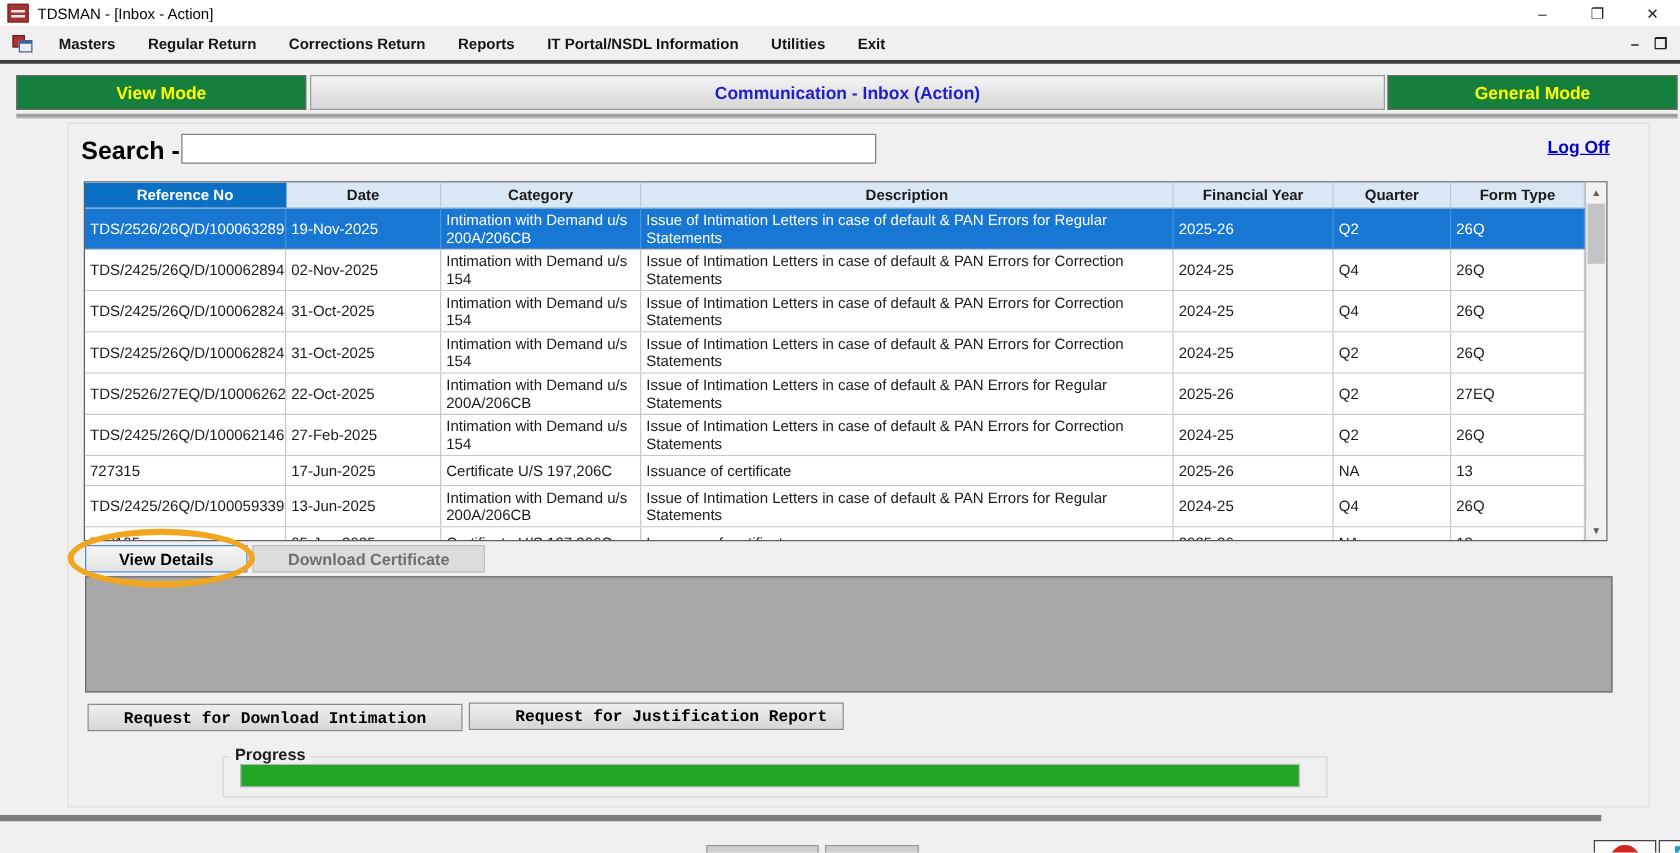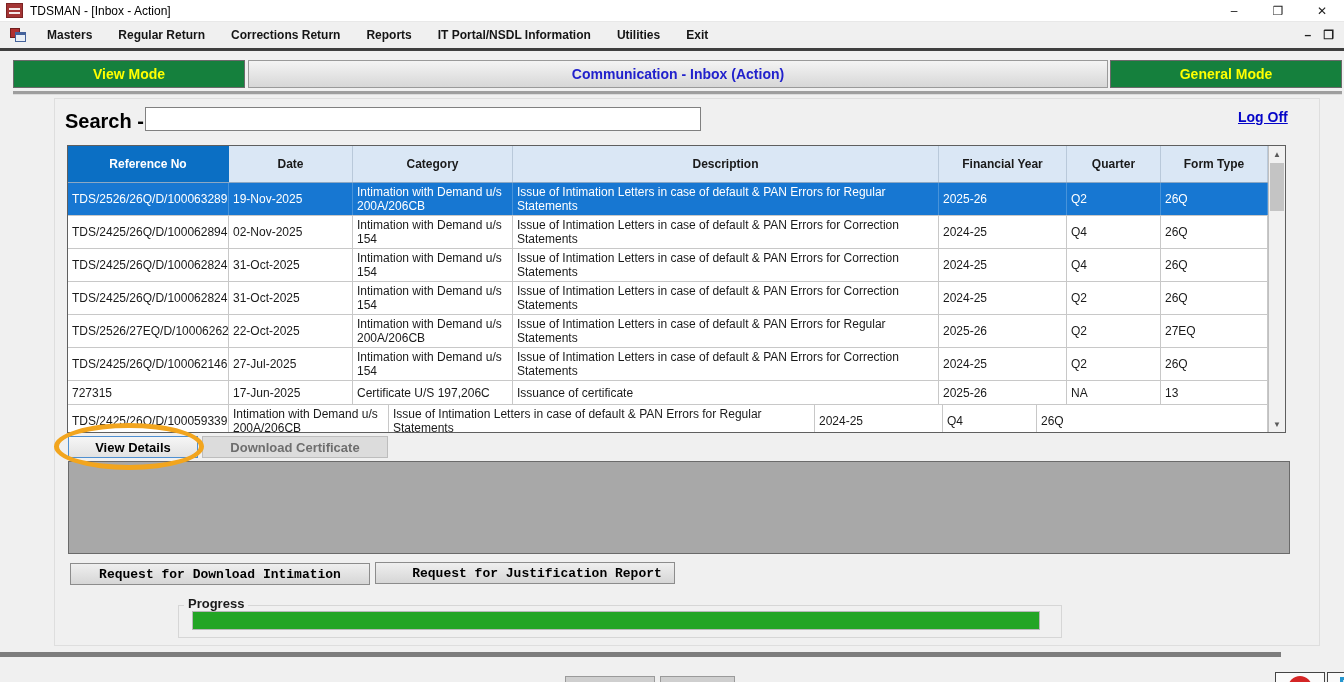--- a/index.html
+++ b/index.html
@@ -41,21 +41,21 @@
   .panel-outline { left:54px; top:98px; width:1266px; height:548px; border:1px solid #dedede; }
 
   
   .search-label { left:65px; top:110px; font-size:20px; font-weight:bold; color:#000; }
   .search-input { left:145px; top:107px; width:556px; height:24px; background:#fff; border:1px solid #808080; font-size:13px; padding:0 5px; font-family:"Liberation Sans", sans-serif; }
   .logoff { left:1238px; top:109px; width:60px; font-size:14px; font-weight:bold; color:#0404c8; text-decoration:underline; cursor:pointer; }
 
   
   .grid { left:67px; top:145px; width:1219px; height:288px; background:#fff; border:1px solid #5f5f5f; overflow:hidden; }
   .grid-inner { position:absolute; left:0; top:0; right:17px; bottom:0; overflow:hidden; }
-  .thead { display:flex; height:37px; background:#dae7f5; border-bottom:1px solid #8ca8c4; }
+  .thead { display:flex; height:21px; background:#dae7f5; border-bottom:1px solid #8ca8c4; }
   .hcell { font-size:12px; font-weight:bold; display:flex; align-items:center; justify-content:center; border-right:1px solid #b9c9da; overflow:hidden; white-space:nowrap; }
   .hcell.sorted { background:#0b6fc4; color:#fff; border-right-color:#0b6fc4; }
   .trow { display:flex; border-bottom:1px solid #c8c8c8; min-height:24px; background:#fff; }
   .trow.selected { background:#1777d2; color:#fff; }
   .trow.selected .tcell { border-right-color:#4793da; }
   .tcell { font-size:12px; line-height:14px; padding:2px 4px; display:flex; align-items:center; border-right:1px solid #c8c8c8; overflow:hidden; }
   .c0 { width:161px; white-space:nowrap; }
   .c1 { width:124px; }
   .c2 { width:160px; }
   .c3 { width:426px; }
@@ -196,38 +196,39 @@
           <div class="tcell c0">TDS/2526/27EQ/D/1000626243</div>
           <div class="tcell c1">22-Oct-2025</div>
           <div class="tcell c2">Intimation with Demand u/s 200A/206CB</div>
           <div class="tcell c3">Issue of Intimation Letters in case of default &amp; PAN Errors for Regular Statements</div>
           <div class="tcell c4">2025-26</div>
           <div class="tcell c5">Q2</div>
           <div class="tcell c6">27EQ</div>
         </div>
         <div class="trow">
           <div class="tcell c0">TDS/2425/26Q/D/10006214622</div>
-          <div class="tcell c1">27-Jul-2025</div>
+          <div class="tcell c1">27-Feb-2025</div>
           <div class="tcell c2">Intimation with Demand u/s 154</div>
           <div class="tcell c3">Issue of Intimation Letters in case of default &amp; PAN Errors for Correction Statements</div>
           <div class="tcell c4">2024-25</div>
           <div class="tcell c5">Q2</div>
           <div class="tcell c6">26Q</div>
         </div>
         <div class="trow">
           <div class="tcell c0">727315</div>
           <div class="tcell c1">17-Jun-2025</div>
           <div class="tcell c2">Certificate U/S 197,206C</div>
           <div class="tcell c3">Issuance of certificate</div>
           <div class="tcell c4">2025-26</div>
           <div class="tcell c5">NA</div>
           <div class="tcell c6">13</div>
         </div>
         <div class="trow">
           <div class="tcell c0">TDS/2425/26Q/D/10005933912</div>
+          <div class="tcell c1">13-Jun-2025</div>
           <div class="tcell c2">Intimation with Demand u/s 200A/206CB</div>
           <div class="tcell c3">Issue of Intimation Letters in case of default &amp; PAN Errors for Regular Statements</div>
           <div class="tcell c4">2024-25</div>
           <div class="tcell c5">Q4</div>
           <div class="tcell c6">26Q</div>
         </div>
         <div class="trow">
           <div class="tcell c0">727105</div>
           <div class="tcell c1">05-Jun-2025</div>
           <div class="tcell c2">Certificate U/S 197,206C</div>

